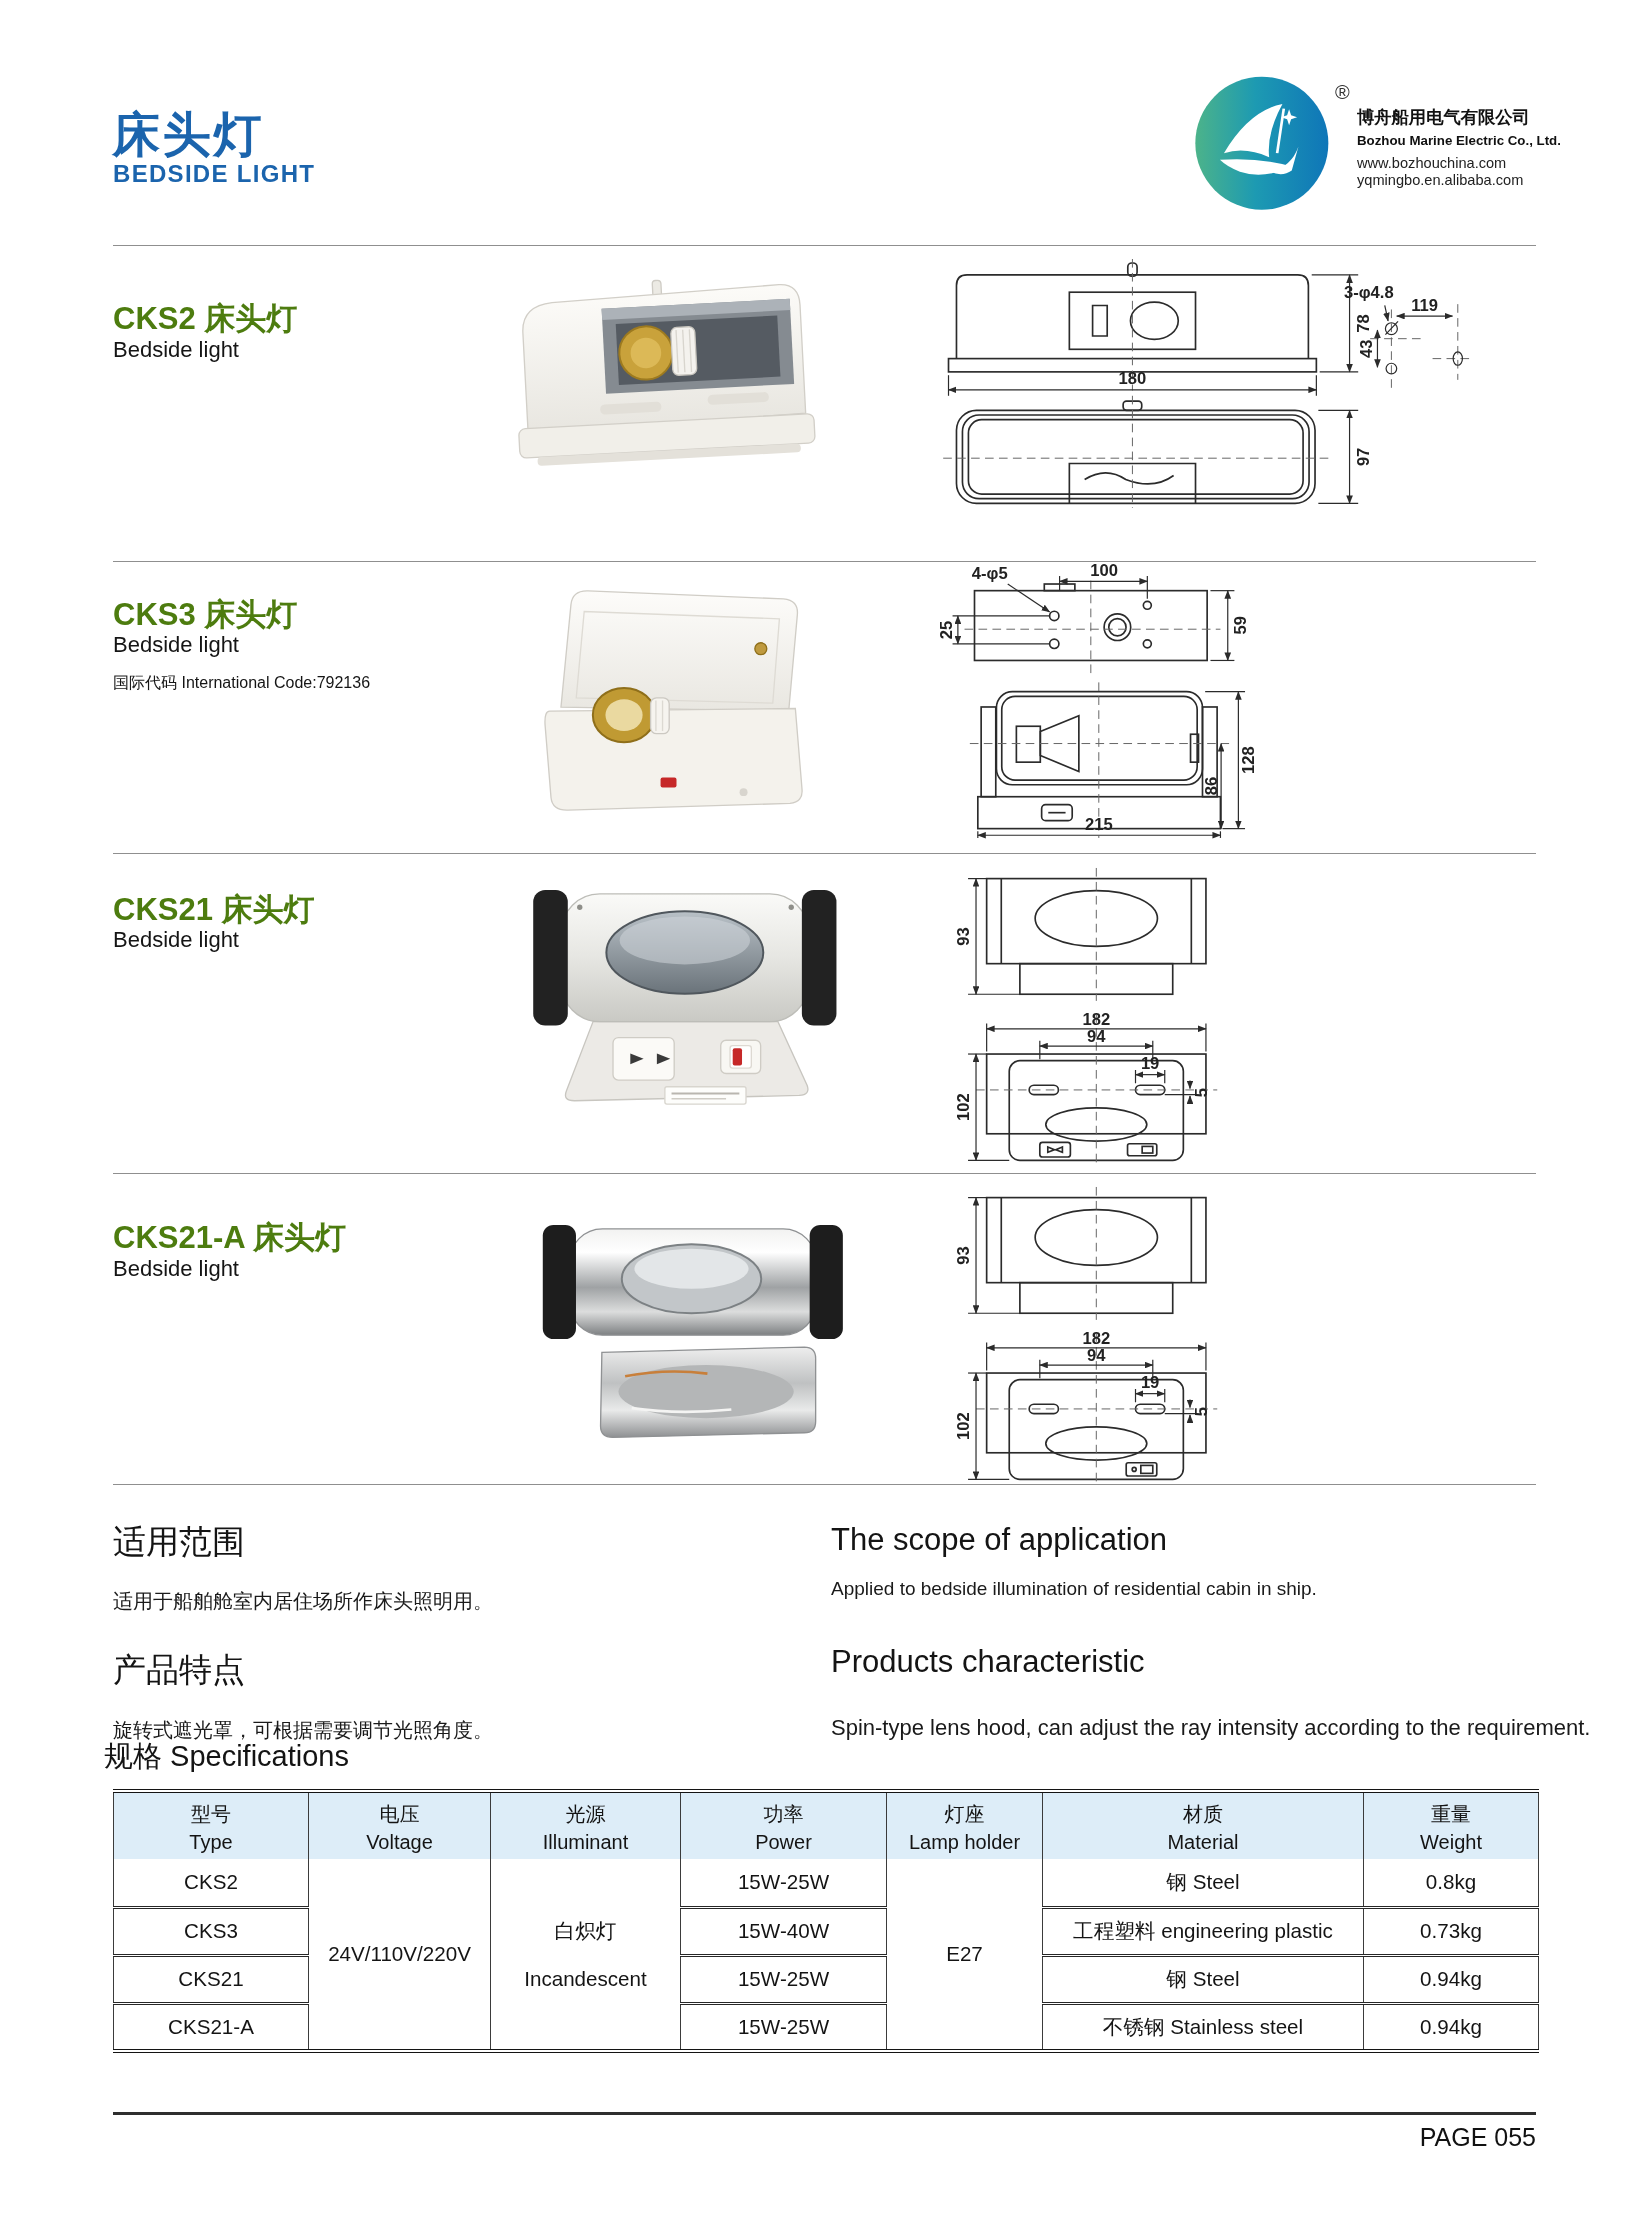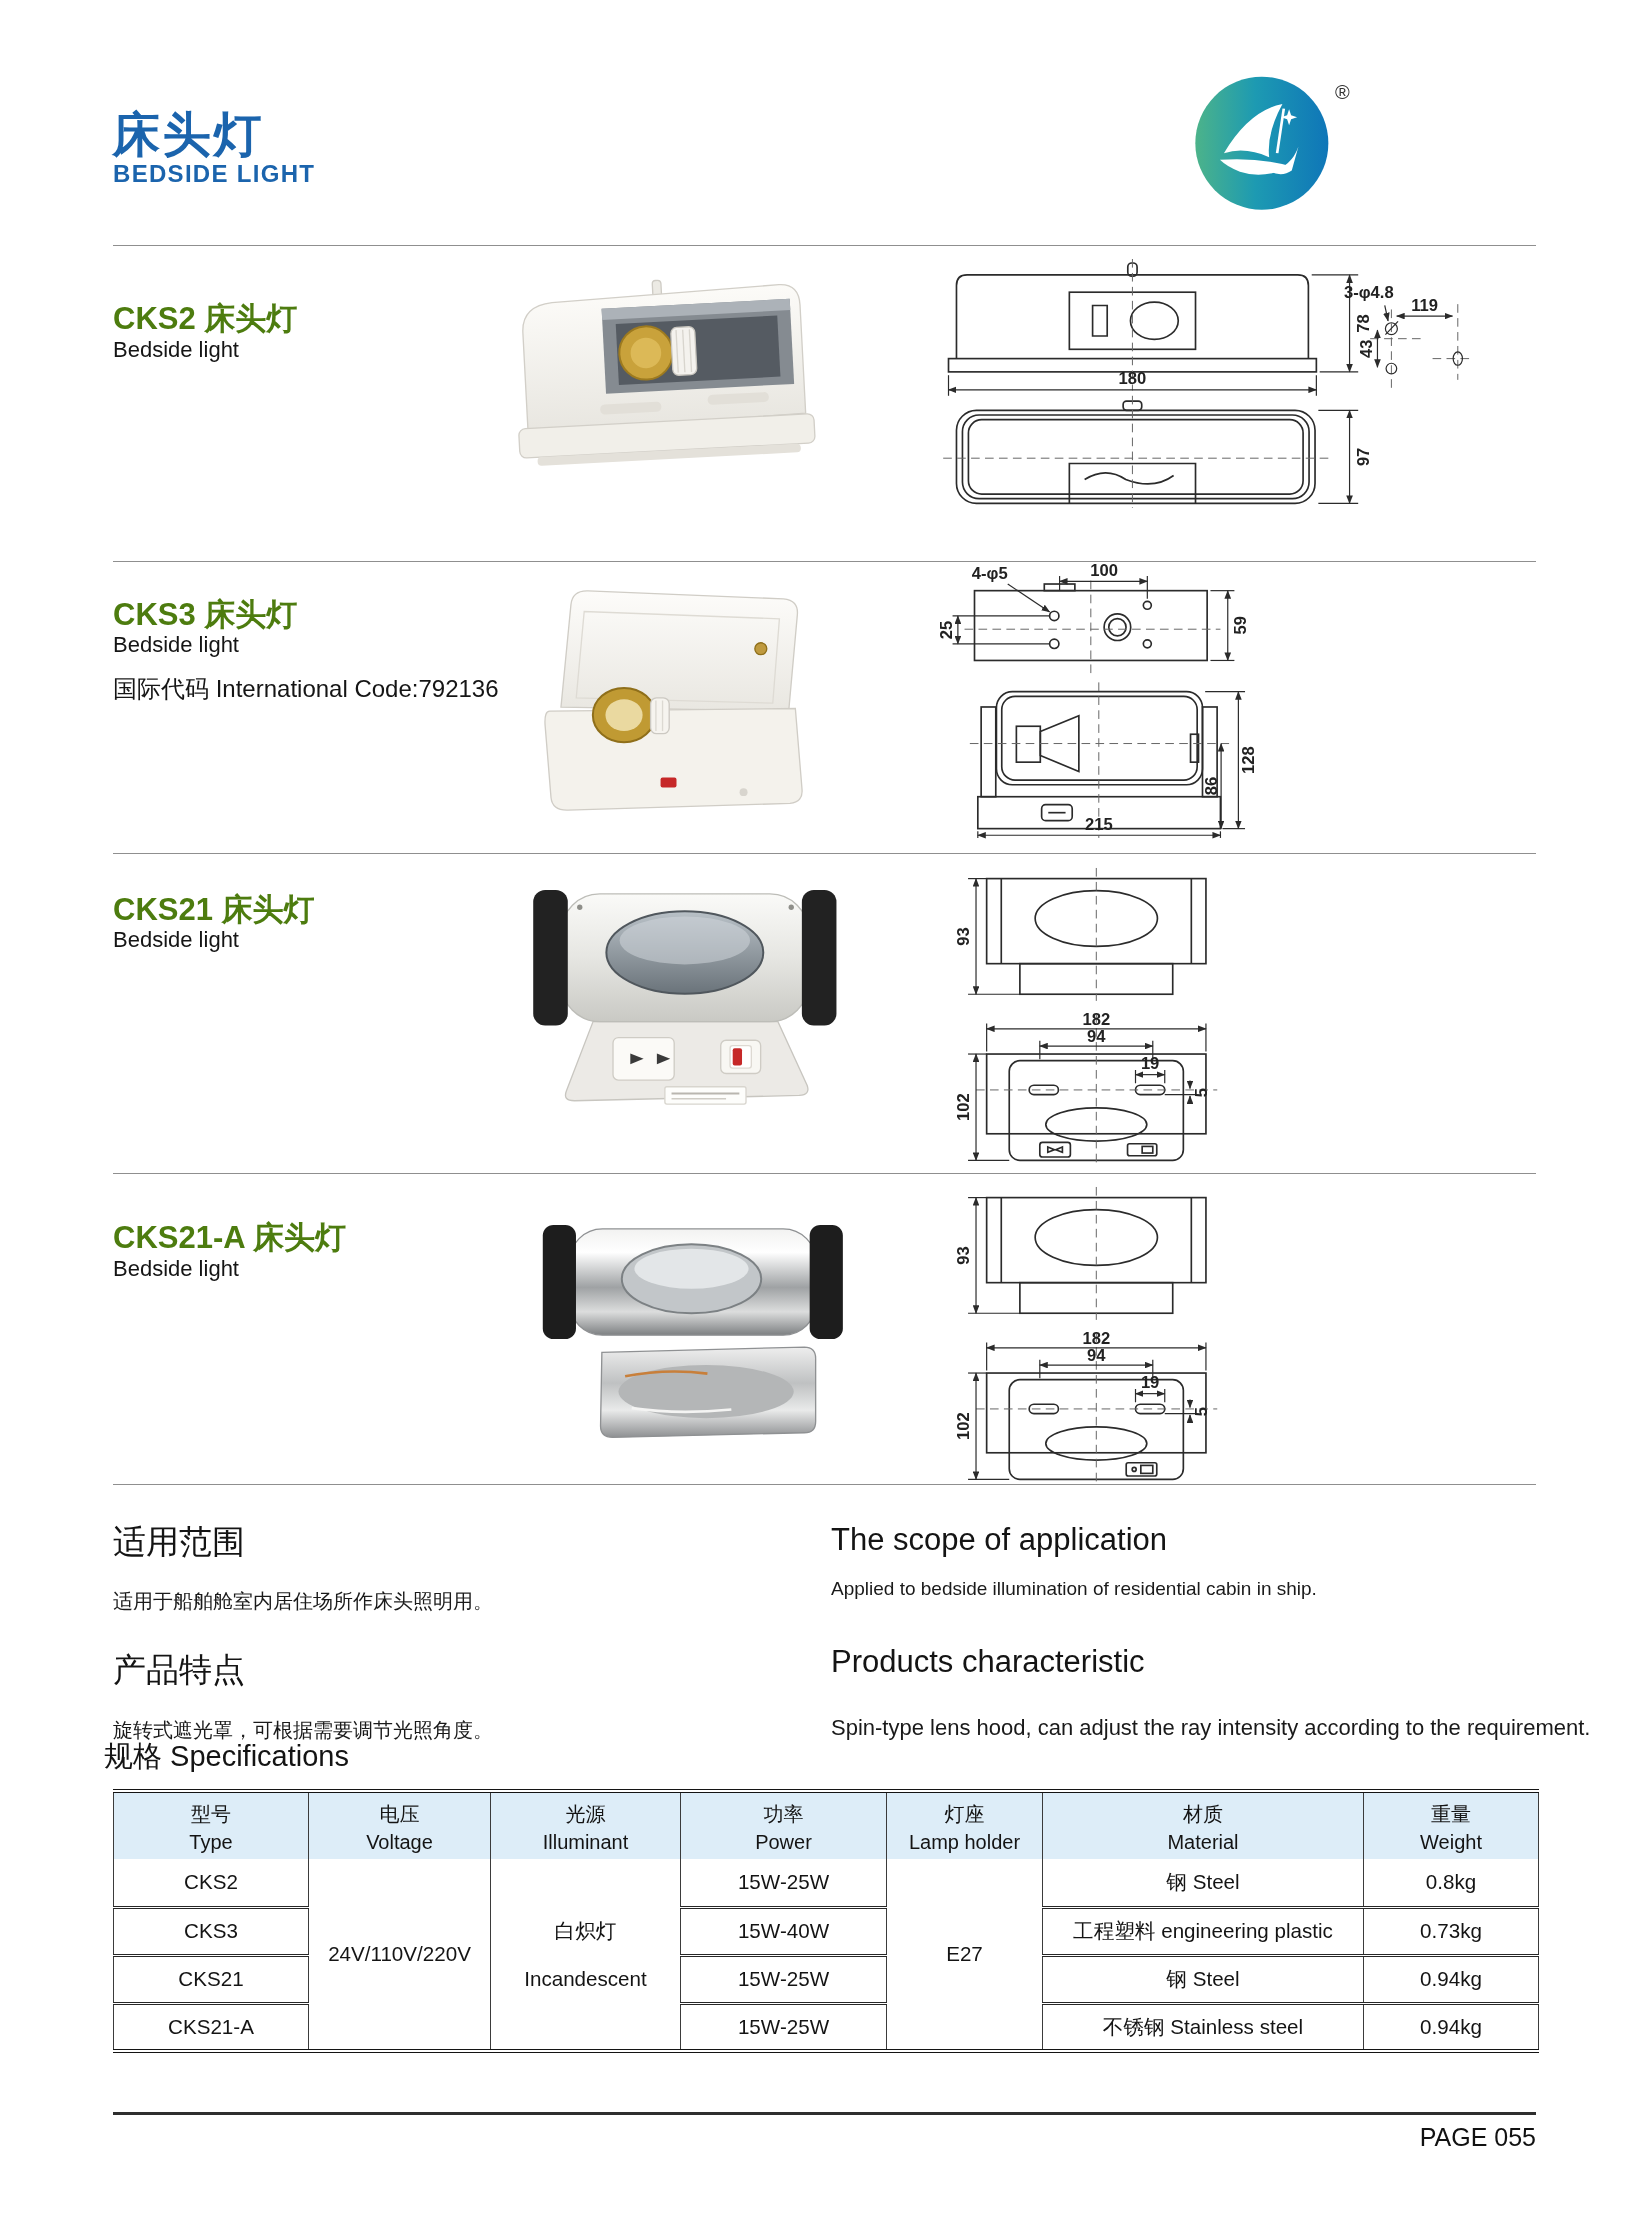--- a/index.html
+++ b/index.html
@@ -16,21 +16,21 @@
   .logo-wrap{left:1192px;top:72px;width:200px;height:143px}
   .reg-mark{left:1335px;top:81px;font-size:20px;color:#333}
   .company{left:1357px;top:105px;width:193px}
   .company .cn{font-size:17.3px;font-weight:bold;color:#111;white-space:nowrap}
   .company .en{font-size:13.3px;font-weight:bold;color:#111;margin-top:4px;white-space:nowrap}
   .company .url{font-size:14.6px;color:#222;margin-top:6.7px;white-space:nowrap}
   .company .url + .url{margin-top:1.3px}
 
   .p-title{position:absolute;font-size:31px;font-weight:bold;color:#4d7c0f}
   .p-sub{position:absolute;font-size:22px;color:#151515}
-  .p-code{position:absolute;font-size:24px;color:#151515}
+  .p-code{position:absolute;font-size:16px;color:#151515}
 
   .h-cn{position:absolute;font-size:33px;font-weight:400;color:#141414}
   .h-en{position:absolute;font-size:31px;font-weight:400;color:#141414}
   .body-txt{position:absolute;font-size:20px;color:#1a1a1a}
 
   .spec-wrap{left:113px;top:1789px;width:1423px}
   table.spec{border-collapse:collapse;table-layout:fixed;width:1423px}
   .spec th,.spec td{border-left:1.3px solid #3b3b3b;border-right:1.3px solid #3b3b3b;
       text-align:center;vertical-align:middle;font-size:20.6px;color:#141414;font-weight:normal;
       overflow:hidden;white-space:nowrap}
@@ -73,20 +73,26 @@
       <circle cx="105" cy="107" r="100" fill="url(#lgrad)"></circle>
       <path d="M48 122 Q86 58 136 48 Q112 92 116 128 Q80 112 48 122 Z" fill="#ffffff"></path>
       <path d="M42 132 Q100 128 150 142 Q108 162 72 150 Q52 142 42 132 Z" fill="#ffffff"></path>
       <path d="M118 150 Q150 142 160 112 L150 148 Q136 158 118 150 Z" fill="#ffffff"></path>
       <line x1="138" y1="55" x2="128" y2="122" stroke="#ffffff" stroke-width="4"></line>
       <path d="M146 56 l3 9 l9 3 l-9 3 l-3 9 l-3 -9 l-9 -3 l9 -3 z" fill="#ffffff"></path>
     </svg>
   </div>
   <div class="abs reg-mark">®</div>
 
+  <div class="abs company">
+    <div class="cn">博舟船用电气有限公司</div>
+    <div class="en">Bozhou Marine Electric Co., Ltd.</div>
+    <div class="url">www.bozhouchina.com</div>
+    <div class="url">yqmingbo.en.alibaba.com</div>
+  </div>
 
   <div class="hr" style="top:245px"></div>
 
   <div class="p-title" style="left:113px;top:298px">CKS2 床头灯</div>
   <div class="p-sub" style="left:113px;top:337px">Bedside light</div>
 
   <div class="abs" style="left:505px;top:271px">
     <svg viewBox="0 0 470 305" width="313" height="203">
       <defs>
           <linearGradient id="p1g" x1="0" y1="0" x2="0" y2="1">

